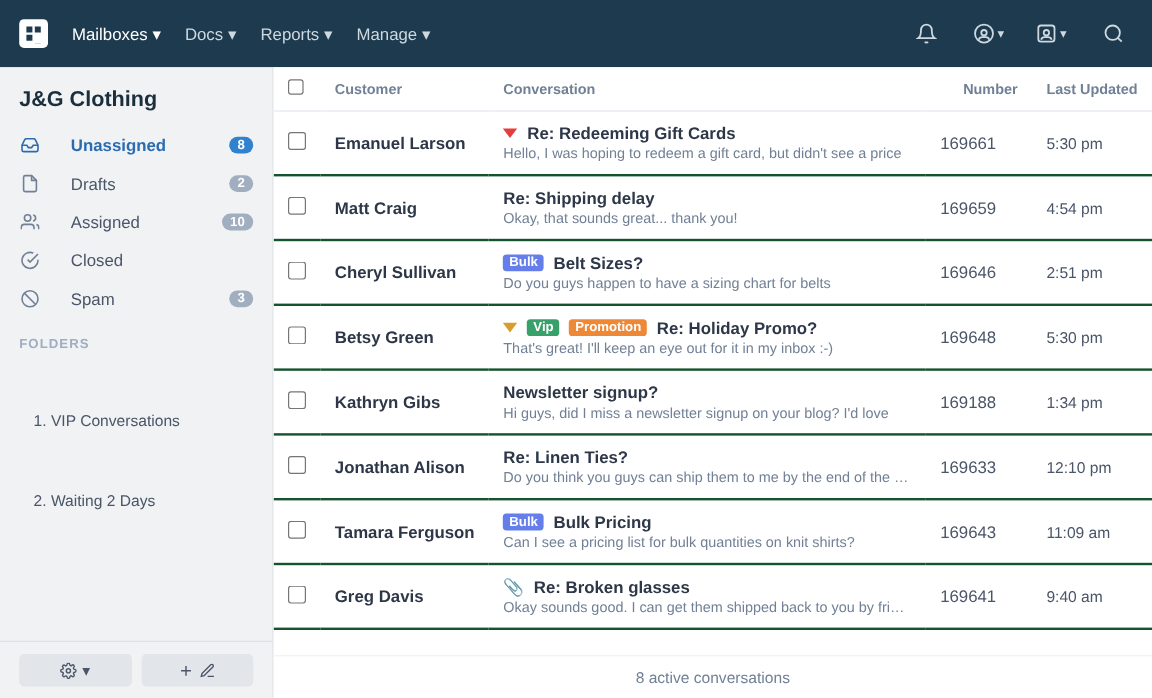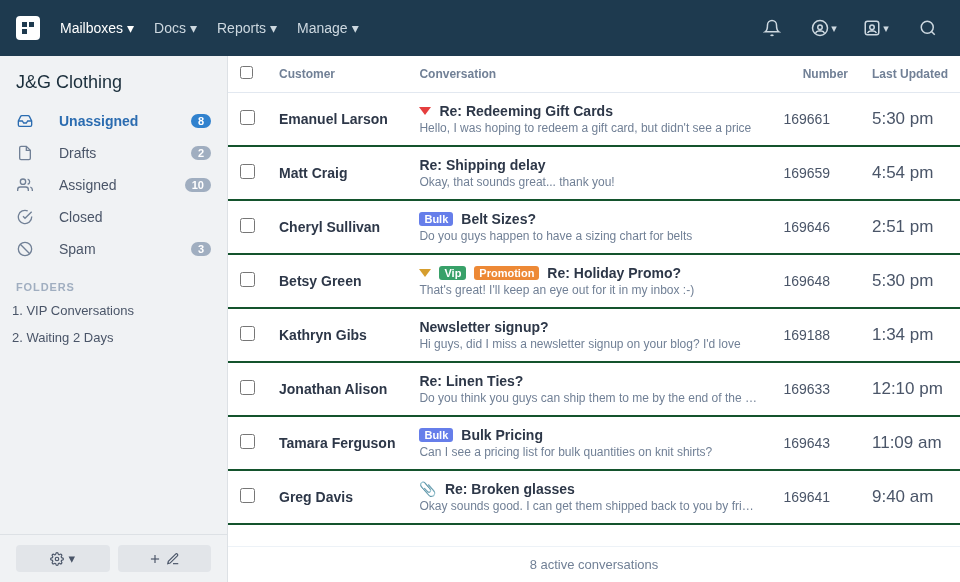--- a/index.html
+++ b/index.html
@@ -52,21 +52,21 @@
       background: #f0f2f4;
       border-right: 1px solid #dde1e5;
       display: flex;
       flex-direction: column;
       flex-shrink: 0;
       overflow-y: auto;
     }
     .sidebar-company {
       padding: 16px 16px 8px;
       font-size: 18px;
-      font-weight: 400;
+      font-weight: 700;
       color: #1a2e3b;
     }
     .sidebar-nav {
       list-style: none;
       padding: 4px 0;
     }
     .sidebar-nav-item {
       display: flex;
       align-items: center;
       padding: 7px 16px;
@@ -103,24 +103,25 @@
     }
     .sidebar-section-label {
       padding: 12px 16px 4px;
       font-size: 11px;
       font-weight: 700;
       color: #a0aec0;
       letter-spacing: 0.08em;
       text-transform: uppercase;
     }
     .sidebar-folder-item {
-      padding: 6px 12px;
+      padding: 6px 28px;
       font-size: 13px;
       color: #4a5568;
       cursor: pointer;
+      margin-top: 40px;
     }
     .sidebar-bottom {
       margin-top: auto;
       border-top: 1px solid #dde1e5;
       display: flex;
       padding: 10px 16px;
       gap: 8px;
     }
     .sidebar-bottom-btn {
       display: flex; align-items: center; gap: 4px;
@@ -200,21 +201,21 @@
       overflow: hidden;
       text-overflow: ellipsis;
       max-width: 340px;
     }
     .conv-number {
       color: #4a5568;
       font-size: 14px;
     }
     .conv-updated {
       color: #4a5568;
-      font-size: 17px;
+      font-size: 13px;
       white-space: nowrap;
     }
     .tag {
       display: inline-block;
       border-radius: 3px;
       font-size: 11px;
       font-weight: 700;
       padding: 1px 5px;
       margin-right: 4px;
     }

